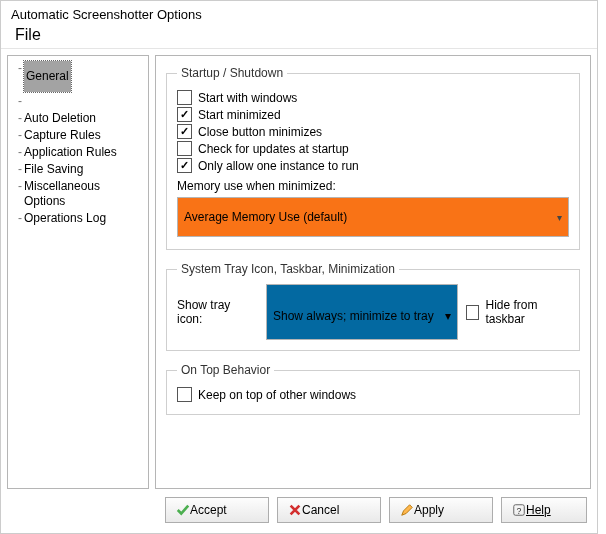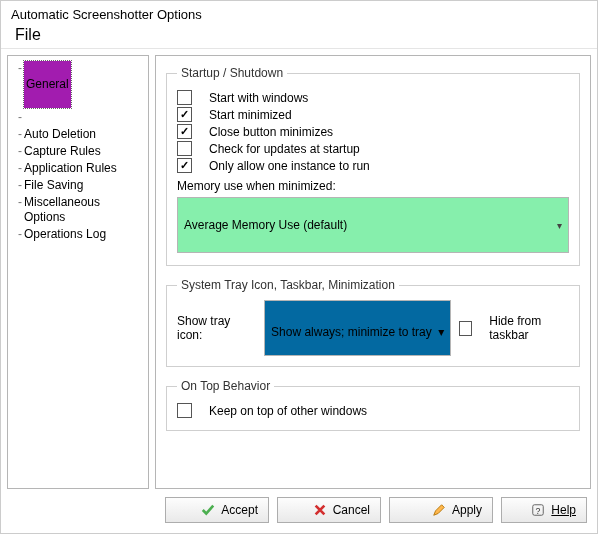--- a/index.html
+++ b/index.html
@@ -4,36 +4,36 @@
 <style>
   html,body{margin:0;padding:0;font-family:"Segoe UI",Tahoma,sans-serif;font-size:12px;color:#000;background:#fff}
   .window{width:598px;height:534px;background:#fff;box-sizing:border-box;display:flex;flex-direction:column;border:1px solid #ccc}
   .titlebar{padding:6px 10px 2px 10px;font-size:13px}
   .menubar{padding:2px 10px 4px 10px;font-size:16px;border-bottom:1px solid #e5e5e5}
   .menu-item{padding:2px 4px;cursor:default}
   .body{flex:1;display:flex;padding:6px 6px 0 6px;gap:6px;min-height:0}
   .nav{width:140px;border:1px solid #b5b5b5;background:#fff;padding:4px 0;overflow:auto}
   .nav-item{display:flex;align-items:flex-start;padding:1px 4px 1px 10px;cursor:default;line-height:15px}
   .nav-item .dash{color:#777;margin-right:2px}
-  .nav-item.selected .label{background:#a21caf;outline:1px dotted #666;padding:16px 2px;color:#000}
+  .nav-item.selected .label{background:#a3a3a3;outline:1px dotted #666;padding:8px 2px;color:#000}
   .content{flex:1;border:1px solid #b5b5b5;padding:10px 10px 6px 10px;overflow:auto;position:relative}
   fieldset{border:1px solid #cfcfcf;margin:0 0 12px 0;padding:8px 10px 10px 10px}
   legend{padding:0 4px;color:#333}
   .row{display:flex;align-items:center;margin:2px 0}
-  .chk{display:flex;align-items:center;gap:17px;margin:2px 0;cursor:default}
+  .chk{display:flex;align-items:center;gap:6px;margin:2px 0;cursor:default}
   .chk .box{width:13px;height:13px;border:1px solid #555;background:#fff;display:flex;align-items:center;justify-content:center;font-size:11px;line-height:11px}
   .chk .box.checked::after{content:"✓";color:#000;font-weight:bold}
   .field-label{margin:6px 0 4px 0}
-  .select{flex:1;height:22px;border:1px solid #b5b5b5;background:#86efac;display:flex;align-items:center;justify-content:space-between;padding:16px 6px;cursor:default}
+  .select{flex:1;height:22px;border:1px solid #b5b5b5;background:#f97316;display:flex;align-items:center;justify-content:space-between;padding:8px 6px;cursor:default}
   .select .chev{font-size:10px;color:#444}
   .inline-label{margin-right:8px}
   .tray-row{display:flex;align-items:center;gap:8px}
   .tray-select{width:200px;height:22px;border:1px solid #b5b5b5;background:#0369a1;display:flex;align-items:flex-end;justify-content:space-between;padding:16px 6px;cursor:default}
   .footer{display:flex;justify-content:flex-end;gap:8px;padding:8px 10px 10px 10px}
-  .btn{height:24px;min-width:82px;border:1px solid #adadad;background:linear-gradient(#fdfdfd,#e9e9e9);display:flex;align-items:center;justify-content:flex-end;gap:6px;padding:0 10px;cursor:default;font-size:12px}
+  .btn{height:24px;min-width:82px;border:1px solid #adadad;background:linear-gradient(#fdfdfd,#e9e9e9);display:flex;align-items:center;justify-content:flex-start;padding:0 10px;cursor:default;font-size:12px}
   .btn.help{min-width:64px}
   .ic{display:inline-flex;align-items:center;justify-content:center;width:14px;height:14px}
   .ic svg{width:14px;height:14px}
   .underline{text-decoration:underline}
 </style>
 </head>
 <body>
 <div class="window">
 
   <div class="titlebar">Automatic Screenshotter Options</div>

